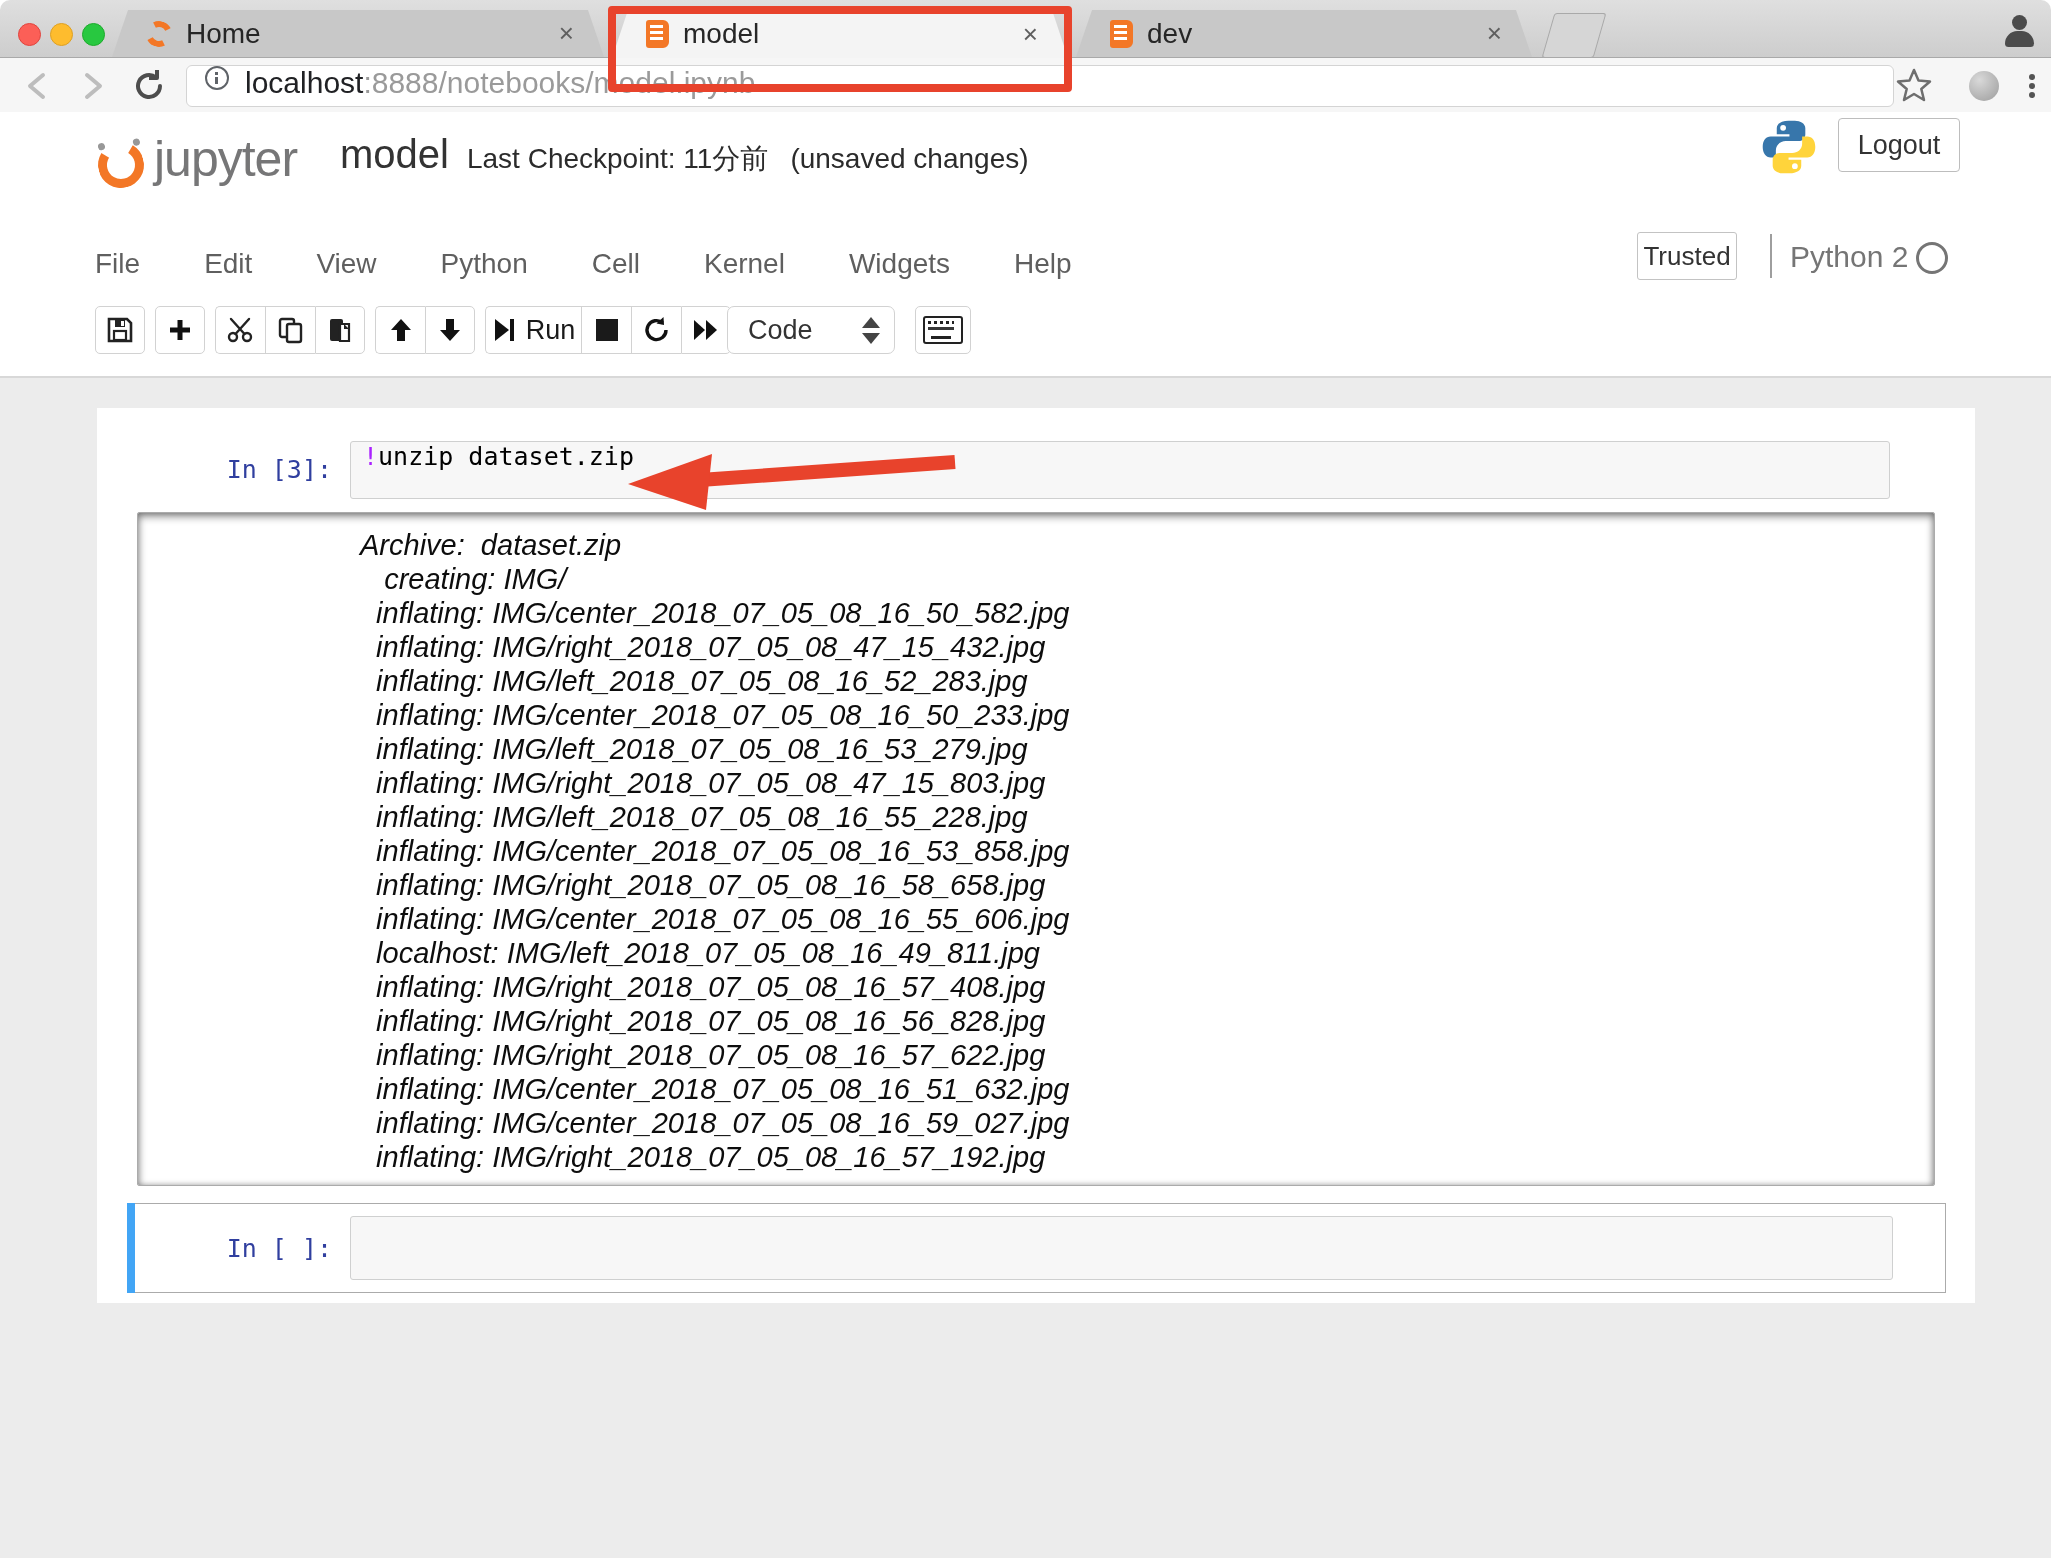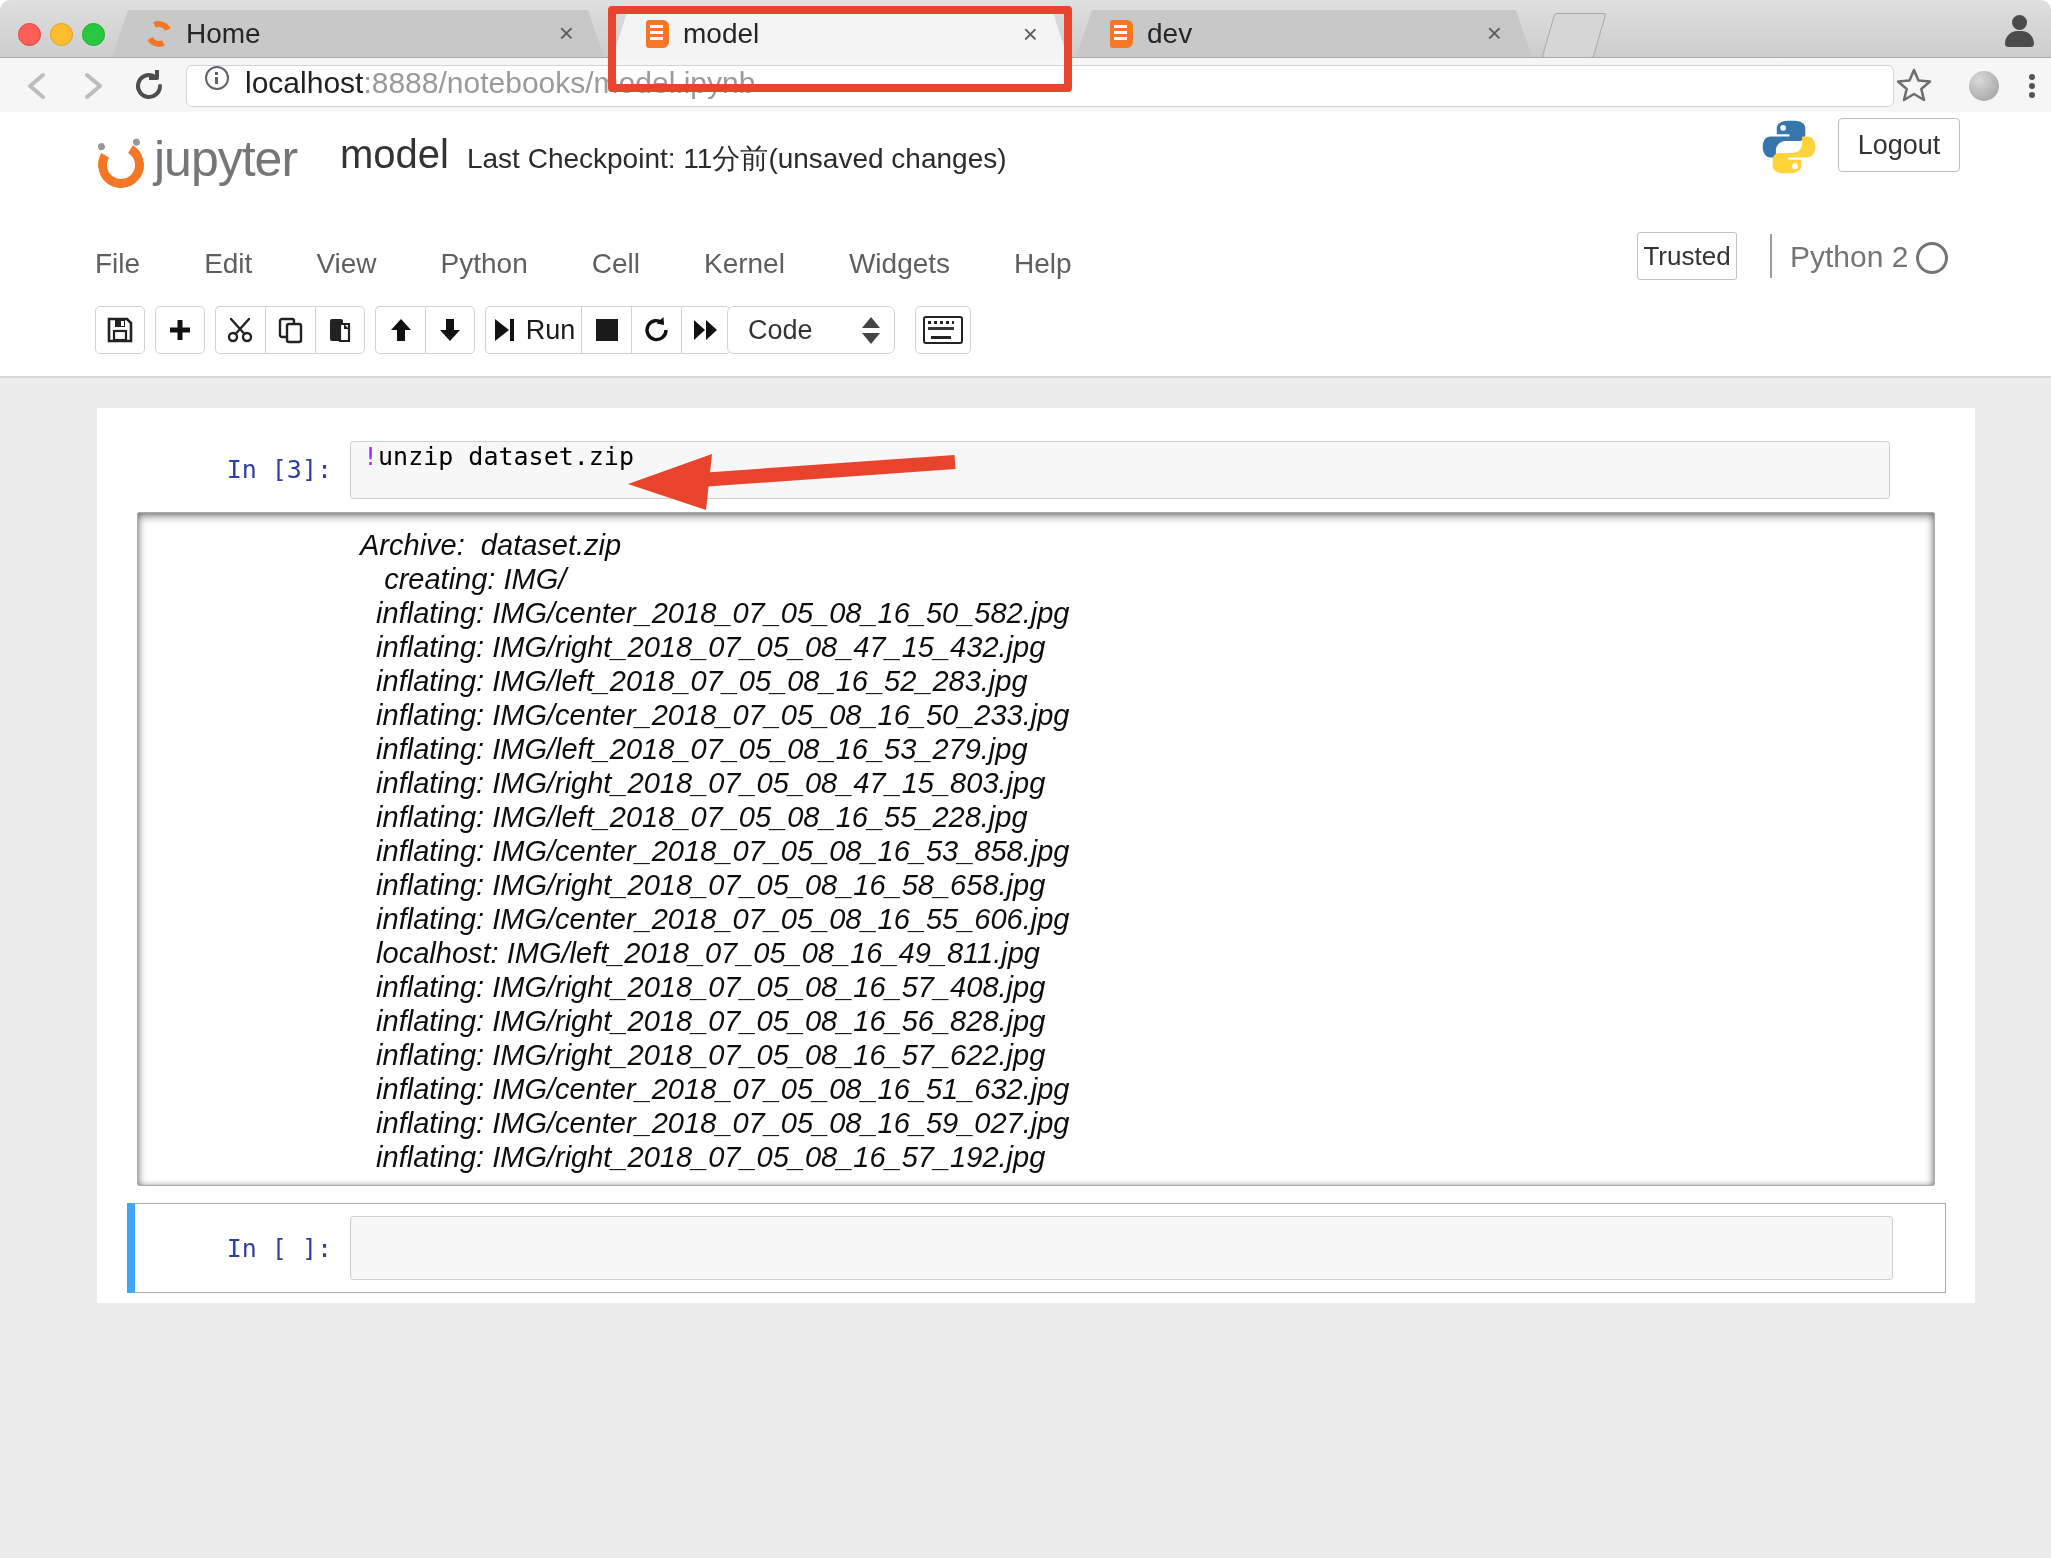--- a/index.html
+++ b/index.html
@@ -50,21 +50,21 @@
   .jheader{position:absolute;top:112px;left:0;width:2051px;height:266px;background:#fff;}
   .jlogo{position:absolute;left:98px;top:22px;display:flex;align-items:flex-end;}
   .moon{width:46px;height:46px;border:9px solid #f37726;border-radius:50%;box-sizing:border-box;
         border-top-color:transparent;transform:rotate(-14deg);position:relative;top:4px;}
   .moon:before{content:"";position:absolute;left:-4px;top:-12px;width:7px;height:7px;border-radius:50%;background:#989898;}
   .moon:after{content:"";position:absolute;right:-10px;top:-8px;width:7px;height:7px;border-radius:50%;background:#989898;}
   .jlogo .word{font-size:50px;color:#767677;margin-left:10px;letter-spacing:-1px;line-height:1;}
   .ntitle{position:absolute;left:340px;top:20px;display:flex;align-items:baseline;}
   .ntitle .t{font-size:40px;color:#333;font-weight:500;}
   .ntitle .cp{font-size:28px;color:#2b2b2b;margin-left:18px;}
-  .ntitle .us{font-size:28px;color:#2b2b2b;}
+  .ntitle .us{font-size:28px;color:#2b2b2b;margin-left:22px;}
   .pylogo{position:absolute;left:1760px;top:6px;width:58px;height:58px;}
   .logout{position:absolute;left:1838px;top:6px;width:120px;height:52px;background:#fff;
           border:1px solid #bdbdbd;border-radius:4px;font-size:27px;color:#333;
           display:flex;align-items:center;justify-content:center;}
 
   .menurow{position:absolute;left:95px;top:136px;display:flex;gap:64px;font-size:28px;color:#5f5f5f;}
   .menurow span{cursor:default;}
   .trusted{position:absolute;left:1637px;top:120px;width:98px;height:46px;border:1px solid #c3c3c3;
            border-radius:3px;background:#fff;font-size:26px;color:#333;
            display:flex;align-items:center;justify-content:center;}

